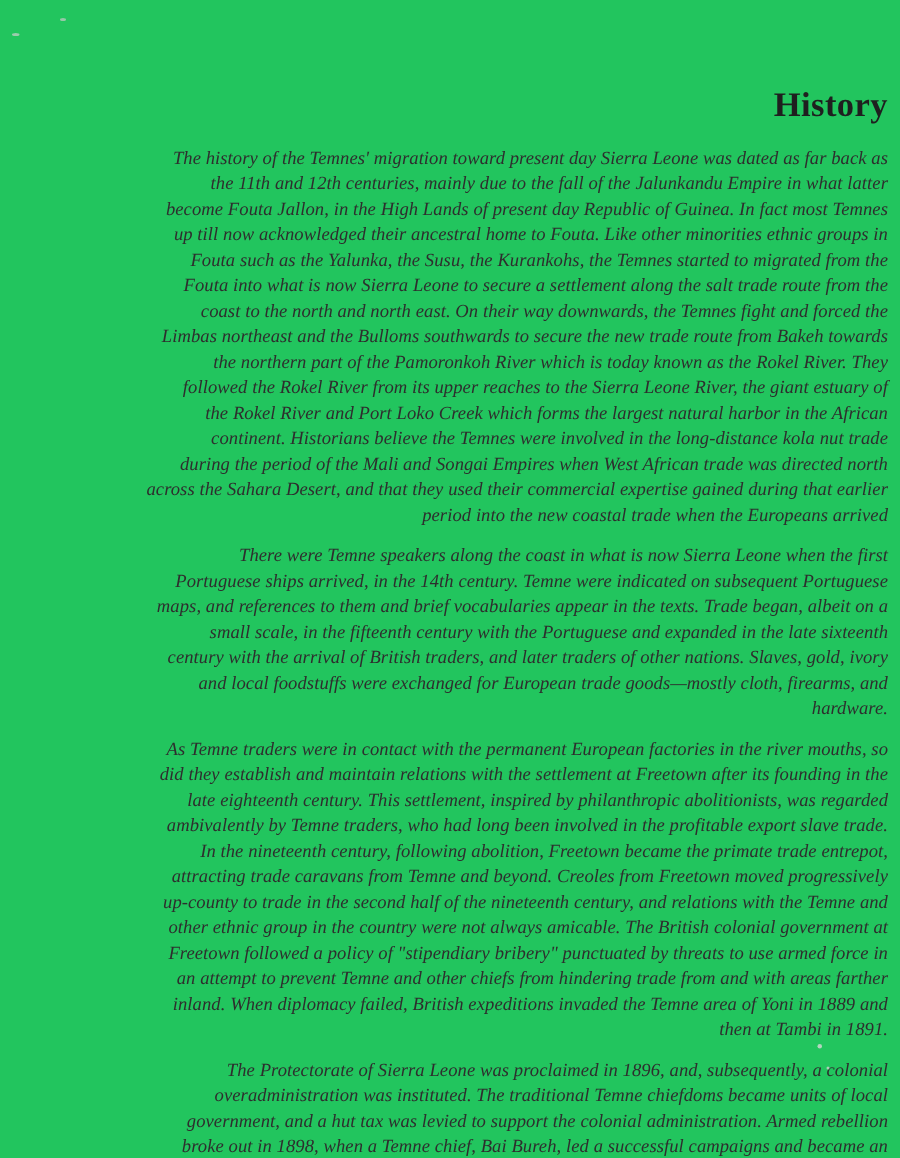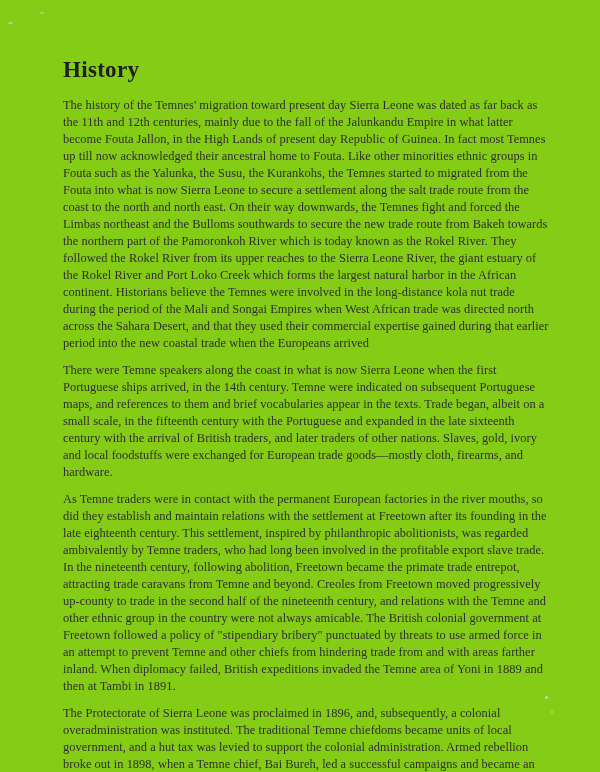--- a/index.html
+++ b/index.html
@@ -4,43 +4,45 @@
 <style>
   html, body {
     margin: 0;
     padding: 0;
     background: #fbfbfa;
   }
   .page {
     position: relative;
     width: 600px;
     height: 772px;
-    background: #84cc16;
+    background: #22c55e;
     overflow: hidden;
     font-family: "Liberation Serif", "DejaVu Serif", serif;
     color: #2b2b2b;
     box-sizing: border-box;
     padding: 57px 8px 0 63px;
+    text-align: right;
   }
   .doc-title {
     font-family: "Liberation Serif", "DejaVu Serif", serif;
     font-size: 23px;
     font-weight: bold;
     color: #1f1f1f;
     margin: 0 0 14px 0;
     letter-spacing: 0.3px;
   }
   .para {
     font-size: 12.4px;
     line-height: 17px;
     margin: 0 0 10px 0;
     white-space: pre-line;
     color: #2e2e2e;
     letter-spacing: 0.05px;
     text-rendering: optimizeLegibility;
+    font-style: italic;
   }
   .scan-artifact {
     position: absolute;
     border-radius: 50%;
   }
   .artifact-1 { left: 40px; top: 12px; width: 4px; height: 2px; background: #c9c9c7; opacity: .7; }
   .artifact-2 { left: 8px;  top: 22px; width: 5px; height: 2px; background: #cfcfcd; opacity: .7; }
   .artifact-3 { left: 545px; top: 696px; width: 3px; height: 3px; background: #d8d8d6; opacity: .8; }
   .artifact-4 { left: 551px; top: 711px; width: 2px; height: 2px; background: #d2d2d0; opacity: .8; }
 </style>

